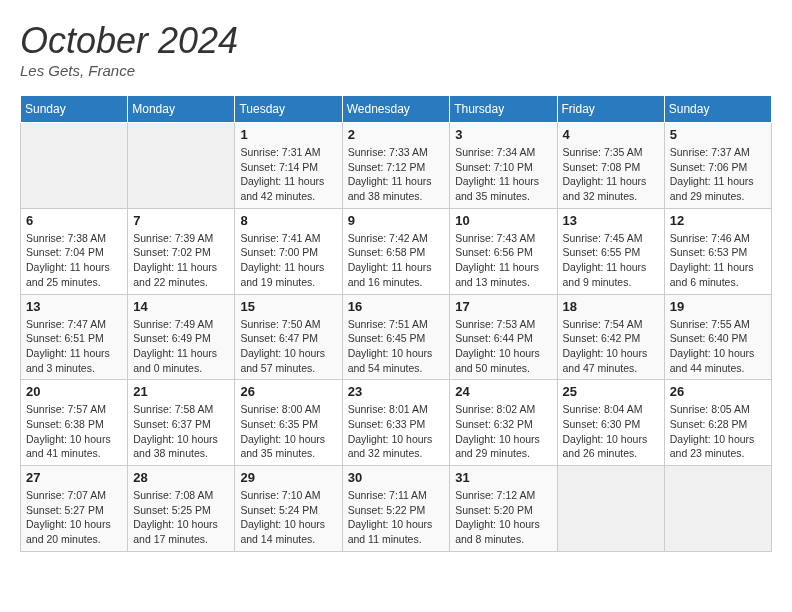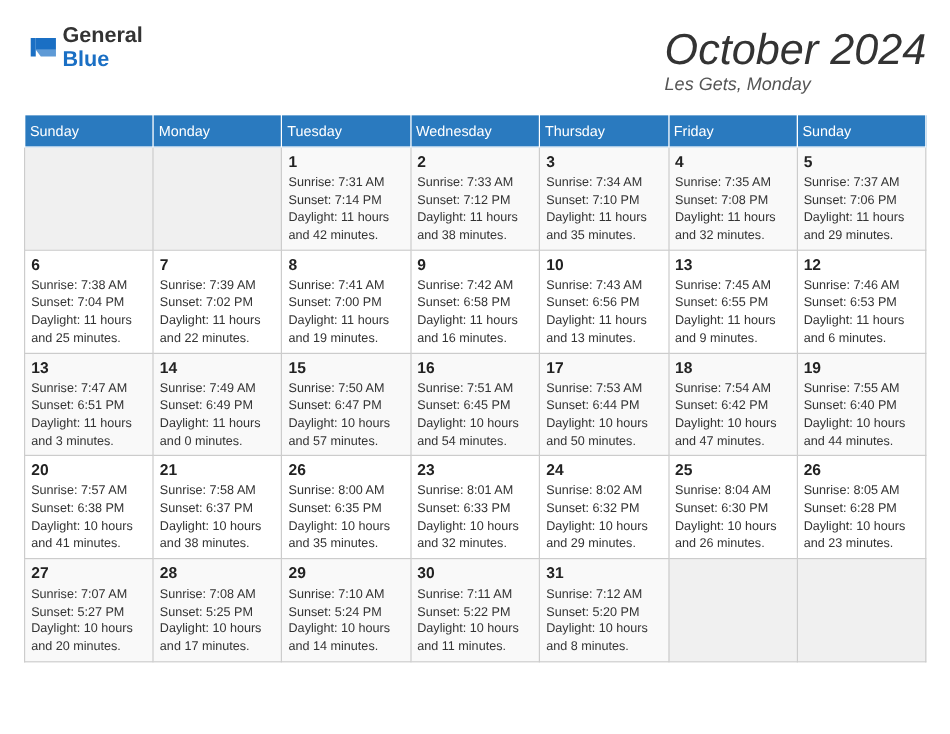--- a/index.html
+++ b/index.html
@@ -93,34 +93,23 @@
       font-size: 10.5px;
     }
     .empty-cell {
       background: #f0f0f0 !important;
     }
   </style>
 </head>
 <body>
 
 <div class="header">
-  <div class="logo">
-    <svg class="logo-icon" viewBox="0 0 40 40" xmlns="http://www.w3.org/2000/svg">
-      <polygon points="14,8 38,8 38,22 14,22" fill="#1a6fc4"></polygon>
-      <polygon points="14,22 38,22 38,30 20,30" fill="#1a6fc4" opacity="0.7"></polygon>
-      <polygon points="14,8 14,30 8,30 8,8" fill="#1a6fc4"></polygon>
-    </svg>
-    <div class="logo-text">
-      <span class="logo-general">General</span>
-      <span class="logo-blue">Blue</span>
-    </div>
-  </div>
   <div class="title-block">
     <div class="month-title">October 2024</div>
-    <div class="location">Les Gets, Monday</div>
+    <div class="location">Les Gets, France</div>
   </div>
 </div>
 
 <table class="calendar">
   <thead>
     <tr>
 
     <th>Sunday</th>
         <th>Monday</th>
         <th>Tuesday</th>

